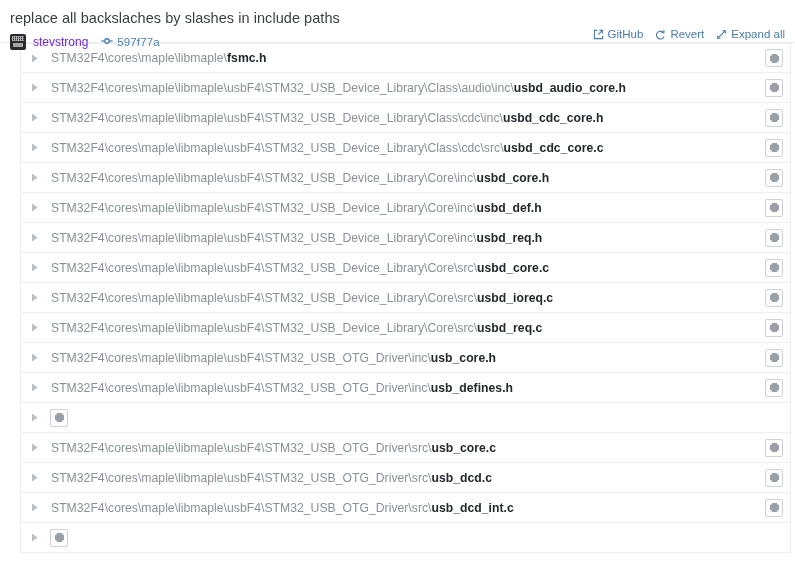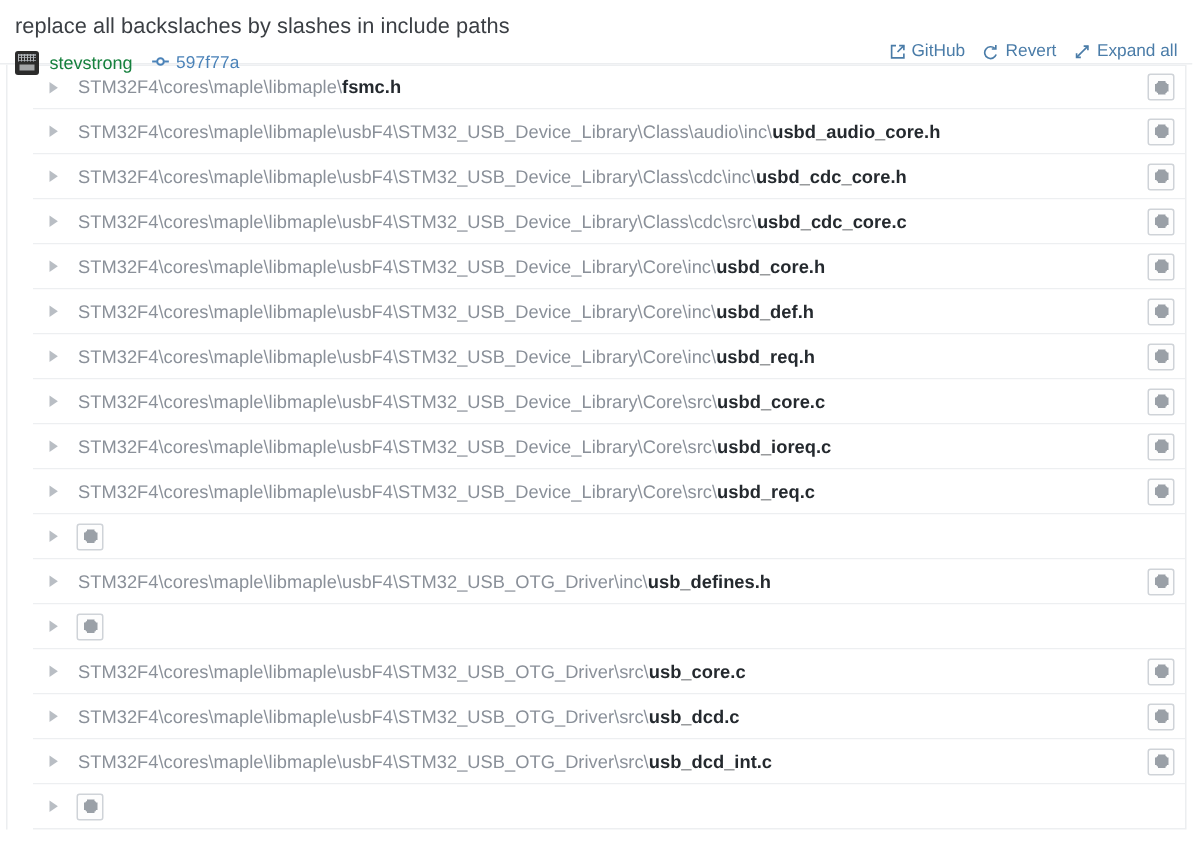--- a/index.html
+++ b/index.html
@@ -61,21 +61,21 @@
   .avatar::after {
     content: "";
     position: absolute;
     left: 3px; top: 9px;
     width: 10px; height: 4px;
     background: #d5d8dc;
     opacity: .7;
   }
   .author {
     font-size: 12px;
-    color: #15803d;
+    color: #6d28d9;
     margin-left: 7px;
     white-space: nowrap;
   }
   .commit-hash-link {
     display: flex;
     align-items: center;
     margin-left: 13px;
     color: #4a82b8;
     font-size: 11.5px;
     text-decoration: none;
@@ -99,25 +99,24 @@
     color: #4a7ca8;
     font-size: 11.5px;
     text-decoration: none;
     white-space: nowrap;
     cursor: pointer;
   }
   .header-action svg { display: block; }
 
   
   .file-list {
-    margin: 0 4px 0 4px;
+    margin: 0 4px 0 20px;
     border-left: 1px solid #eceef0;
     border-right: 1px solid #eceef0;
     background: #ffffff;
-    padding-left: 17px;
   }
   .file-row {
     display: flex;
     align-items: center;
     height: 30px;
     border-bottom: 1px solid #edeff1;
     padding: 0 7px 0 7px;
     box-sizing: border-box;
     background: #ffffff;
   }
@@ -336,20 +335,21 @@
       <div class="row-button">
         <span class="glyph"></span>
       </div>
     </div>
     <div class="file-row">
       <div class="disclosure">
         <svg width="8" height="9" viewBox="0 0 8 9">
           <path d="M1 0.6 L6.6 4.5 L1 8.4 Z" fill="#b9bec4"></path>
         </svg>
       </div>
+      <div class="file-path"><span>STM32F4\cores\maple\libmaple\usbF4\STM32_USB_OTG_Driver\inc\</span><span class="filename">usb_core.h</span></div>
       <div class="row-button">
         <span class="glyph"></span>
       </div>
     </div>
     <div class="file-row">
       <div class="disclosure">
         <svg width="8" height="9" viewBox="0 0 8 9">
           <path d="M1 0.6 L6.6 4.5 L1 8.4 Z" fill="#b9bec4"></path>
         </svg>
       </div>

